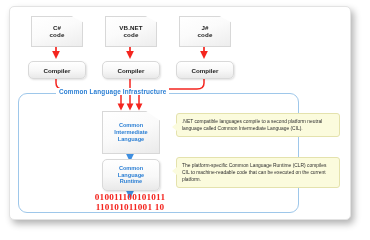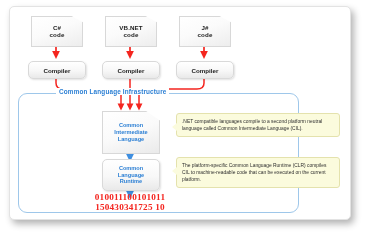--- a/index.html
+++ b/index.html
@@ -279,21 +279,21 @@
     </div>
 
     <div id="clr-box">
       <span class="t">Common</span>
       <span class="t">Language</span>
       <span class="t">Runtime</span>
     </div>
 
     <div id="binary-output">
       <div>010011100101011</div>
-      <div>150430341725 10</div>
+      <div>110101011001 10</div>
     </div>
 
     <div class="callout" id="callout-cil">
       <span class="tail"></span>
       <span>.NET compatible languages compile to a second platform neutral language called Common Intermediate Language (CIL).</span>
     </div>
 
     <div class="callout" id="callout-clr">
       <span class="tail"></span>
       <span>The platform-specific Common Language Runtime (CLR) compiles CIL to machine-readable code that can be executed on the current platform.</span>

